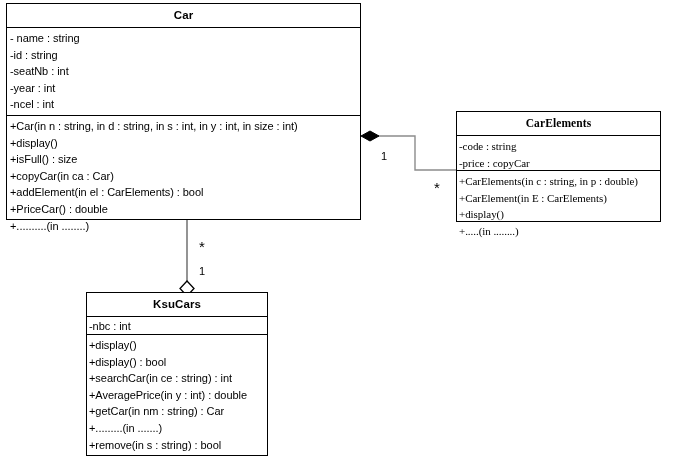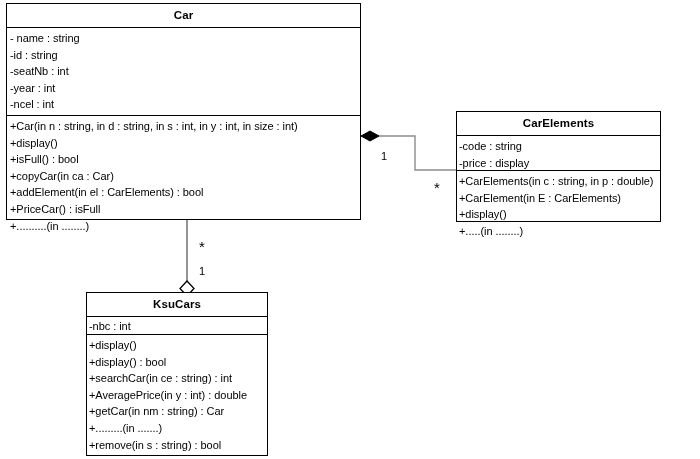--- a/index.html
+++ b/index.html
@@ -54,21 +54,21 @@
     white-space: pre;
     padding-left: 2px;
     letter-spacing: -0.05px;
   }
 
   
   #class-car { left: 6px; top: 3px; width: 355px; height: 217px; }
   #class-car .uml-compartment.attrs { height: 89px; }
   #class-car .uml-line { padding-left: 3px; }
 
-  #class-carelements { left: 456px; top: 111px; width: 205px; height: 111px; }
+  #class-carelements { left: 456px; top: 111px; width: 205px; height: 111px; font-family: Liberation Serif, serif; }
   #class-carelements .uml-compartment.attrs { height: 35px; }
 
   #class-ksucars { left: 86px; top: 292px; width: 182px; height: 164px; }
   #class-ksucars .uml-compartment.attrs { height: 18px; }
   #class-ksucars .uml-compartment.attrs .uml-line { line-height: 15px; }
 
   
   .connector-svg {
     position: absolute;
     left: 0;
@@ -118,33 +118,33 @@
     <div class="uml-compartment attrs">
       <div class="uml-line">- name : string</div>
       <div class="uml-line">-id : string</div>
       <div class="uml-line">-seatNb : int</div>
       <div class="uml-line">-year : int</div>
       <div class="uml-line">-ncel : int</div>
     </div>
     <div class="uml-compartment ops">
       <div class="uml-line">+Car(in n : string, in d : string, in s : int, in y : int, in size : int)</div>
       <div class="uml-line">+display()</div>
-      <div class="uml-line">+isFull() : bool</div>
+      <div class="uml-line">+isFull() : size</div>
       <div class="uml-line">+copyCar(in ca : Car)</div>
       <div class="uml-line">+addElement(in el : CarElements) : bool</div>
-      <div class="uml-line">+PriceCar() : isFull</div>
+      <div class="uml-line">+PriceCar() : double</div>
       <div class="uml-line">+..........(in ........)</div>
     </div>
   </div>
 
   <div class="uml-class" id="class-carelements">
     <div class="uml-title">CarElements</div>
     <div class="uml-compartment attrs">
       <div class="uml-line">-code : string</div>
-      <div class="uml-line">-price : display</div>
+      <div class="uml-line">-price : copyCar</div>
     </div>
     <div class="uml-compartment ops">
       <div class="uml-line">+CarElements(in c : string, in p : double)</div>
       <div class="uml-line">+CarElement(in E : CarElements)</div>
       <div class="uml-line">+display()</div>
       <div class="uml-line">+.....(in ........)</div>
     </div>
   </div>
 
   <div class="uml-class" id="class-ksucars">

